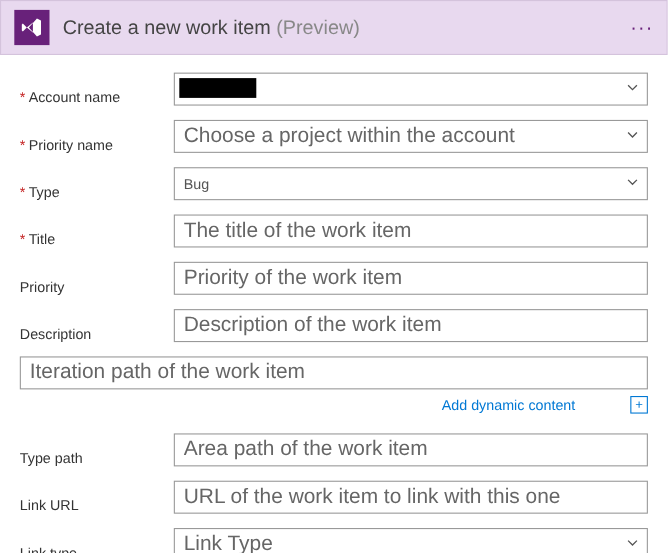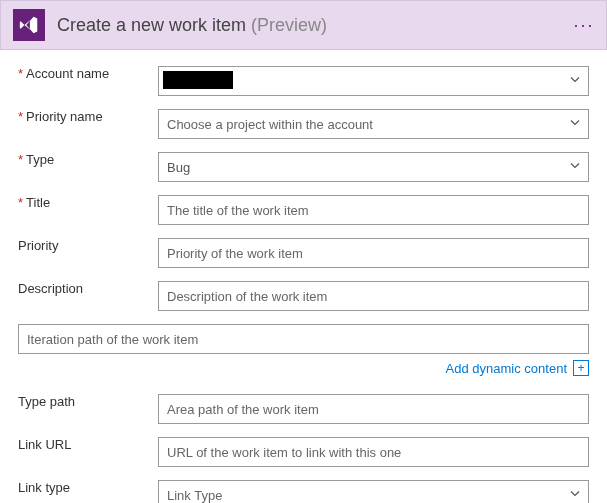--- a/index.html
+++ b/index.html
@@ -4,31 +4,31 @@
   <style>
     * { box-sizing: border-box; margin: 0; padding: 0; }
     body { font-family: 'Segoe UI', Tahoma, sans-serif; font-size: 13px; background: #fff; width: 607px; }
     .header { background: #e8d9ef; display: flex; align-items: center; padding: 8px 12px; border: 1px solid #d4c3dc; }
     .vs-logo { width: 32px; height: 32px; background: #68217a; display: flex; align-items: center; justify-content: center; margin-right: 12px; }
     .vs-logo svg { width: 22px; height: 22px; }
     .header-title { color: #444; font-size: 18px; flex: 1; }
     .header-title .preview { color: #888; }
     .header-menu { color: #68217a; font-size: 18px; letter-spacing: 1px; cursor: pointer; }
     .form { padding: 16px 18px 12px 18px; }
-    .row { display: flex; align-items: flex-start; margin-bottom: 13px; }
+    .row { display: flex; align-items: flex-end; margin-bottom: 13px; }
     .label { width: 140px; color: #333; font-size: 13px; }
     .label.req::before { content: "*"; color: #c62828; margin-right: 3px; }
     .field { flex: 1; position: relative; }
     .input-box { width: 100%; height: 30px; border: 1px solid #999; padding: 0 8px; font-size: 13px; color: #555; background: #fff; display: flex; align-items: center; }
-    .input-box input { border: none; outline: none; width: 100%; font-size: 13px; font-family: inherit; color: #555; background: transparent; }
+    .input-box input { border: none; outline: none; width: 100%; font-size: 19px; font-family: inherit; color: #555; background: transparent; }
     .input-box input::placeholder { color: #666; }
     .select-box { position: relative; }
     .select-box .chev { position: absolute; right: 8px; top: 50%; transform: translateY(-50%); color: #555; pointer-events: none; }
     .redacted { position: absolute; left: 5px; top: 5px; width: 70px; height: 18px; background: #000; }
-    .dyn-row { display: flex; justify-content: flex-end; align-items: center; margin: 4px 0 18px 0; padding-right: 0; }
+    .dyn-row { display: flex; justify-content: flex-end; align-items: center; margin: 4px 0 18px 0; padding-right: 0; gap: 44px; }
     .dyn-link { color: #0078d4; font-size: 13px; cursor: pointer; margin-right: 6px; }
     .dyn-plus { width: 16px; height: 16px; border: 1px solid #0078d4; color: #0078d4; display: inline-flex; align-items: center; justify-content: center; font-size: 12px; line-height: 1; cursor: pointer; }
   </style>
 </head>
 <body>
 
 <div class="header">
   <div class="vs-logo">
     <svg viewBox="0 0 24 24">
         <path fill="#fff" d="M17 3l-8 9 8 9 4-2V5l-4-2zM3 8l4 4-4 4-1-1V9l1-1zm4 4l6-5v10l-6-5z"></path>

